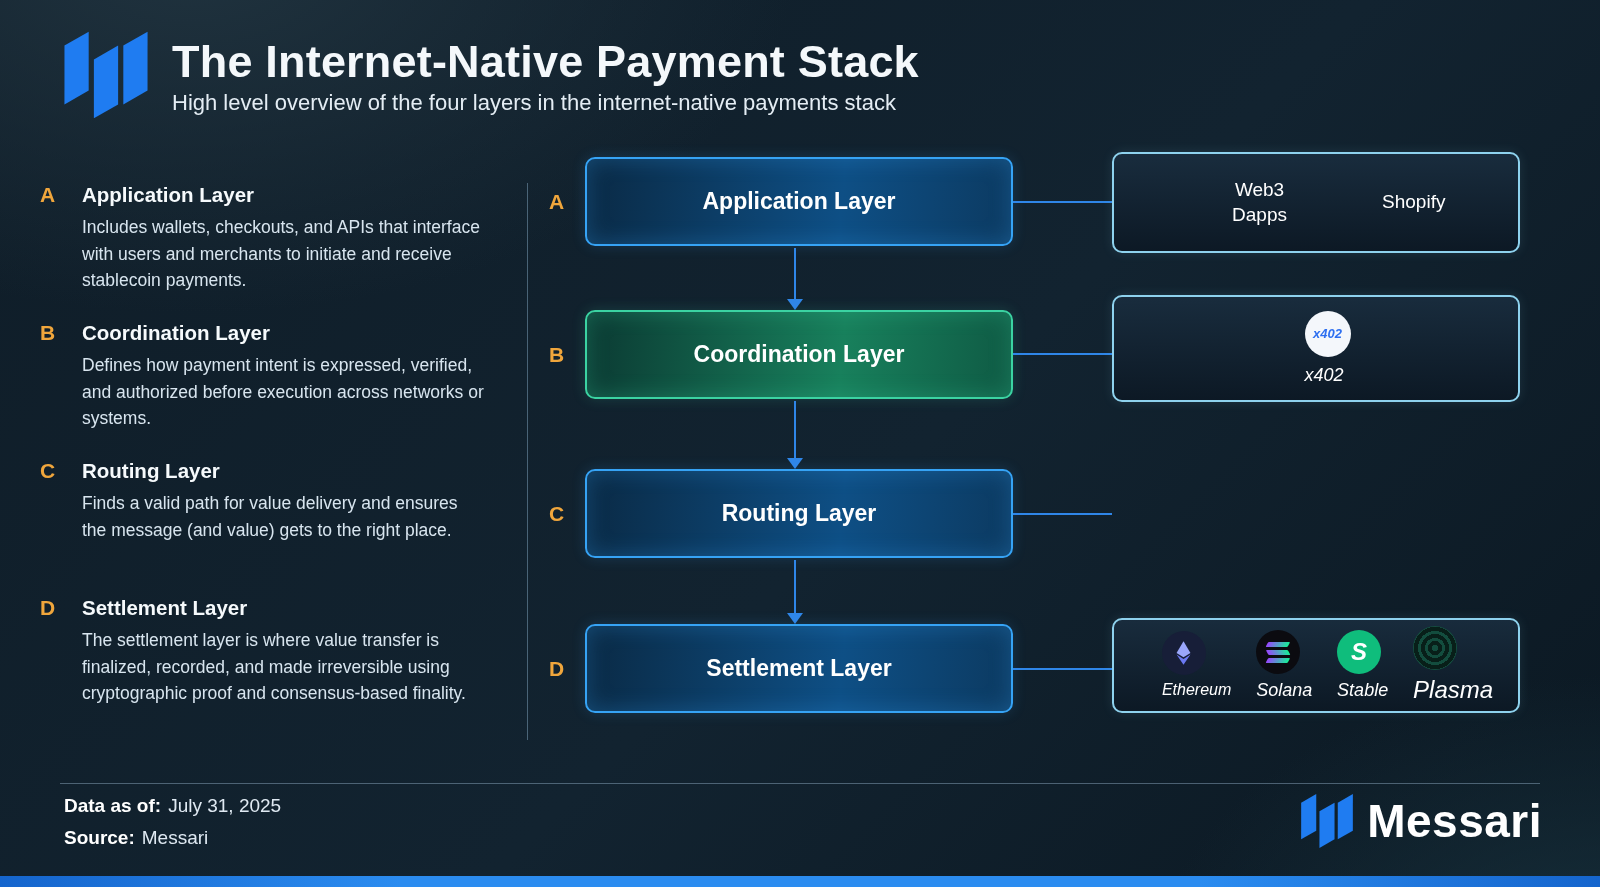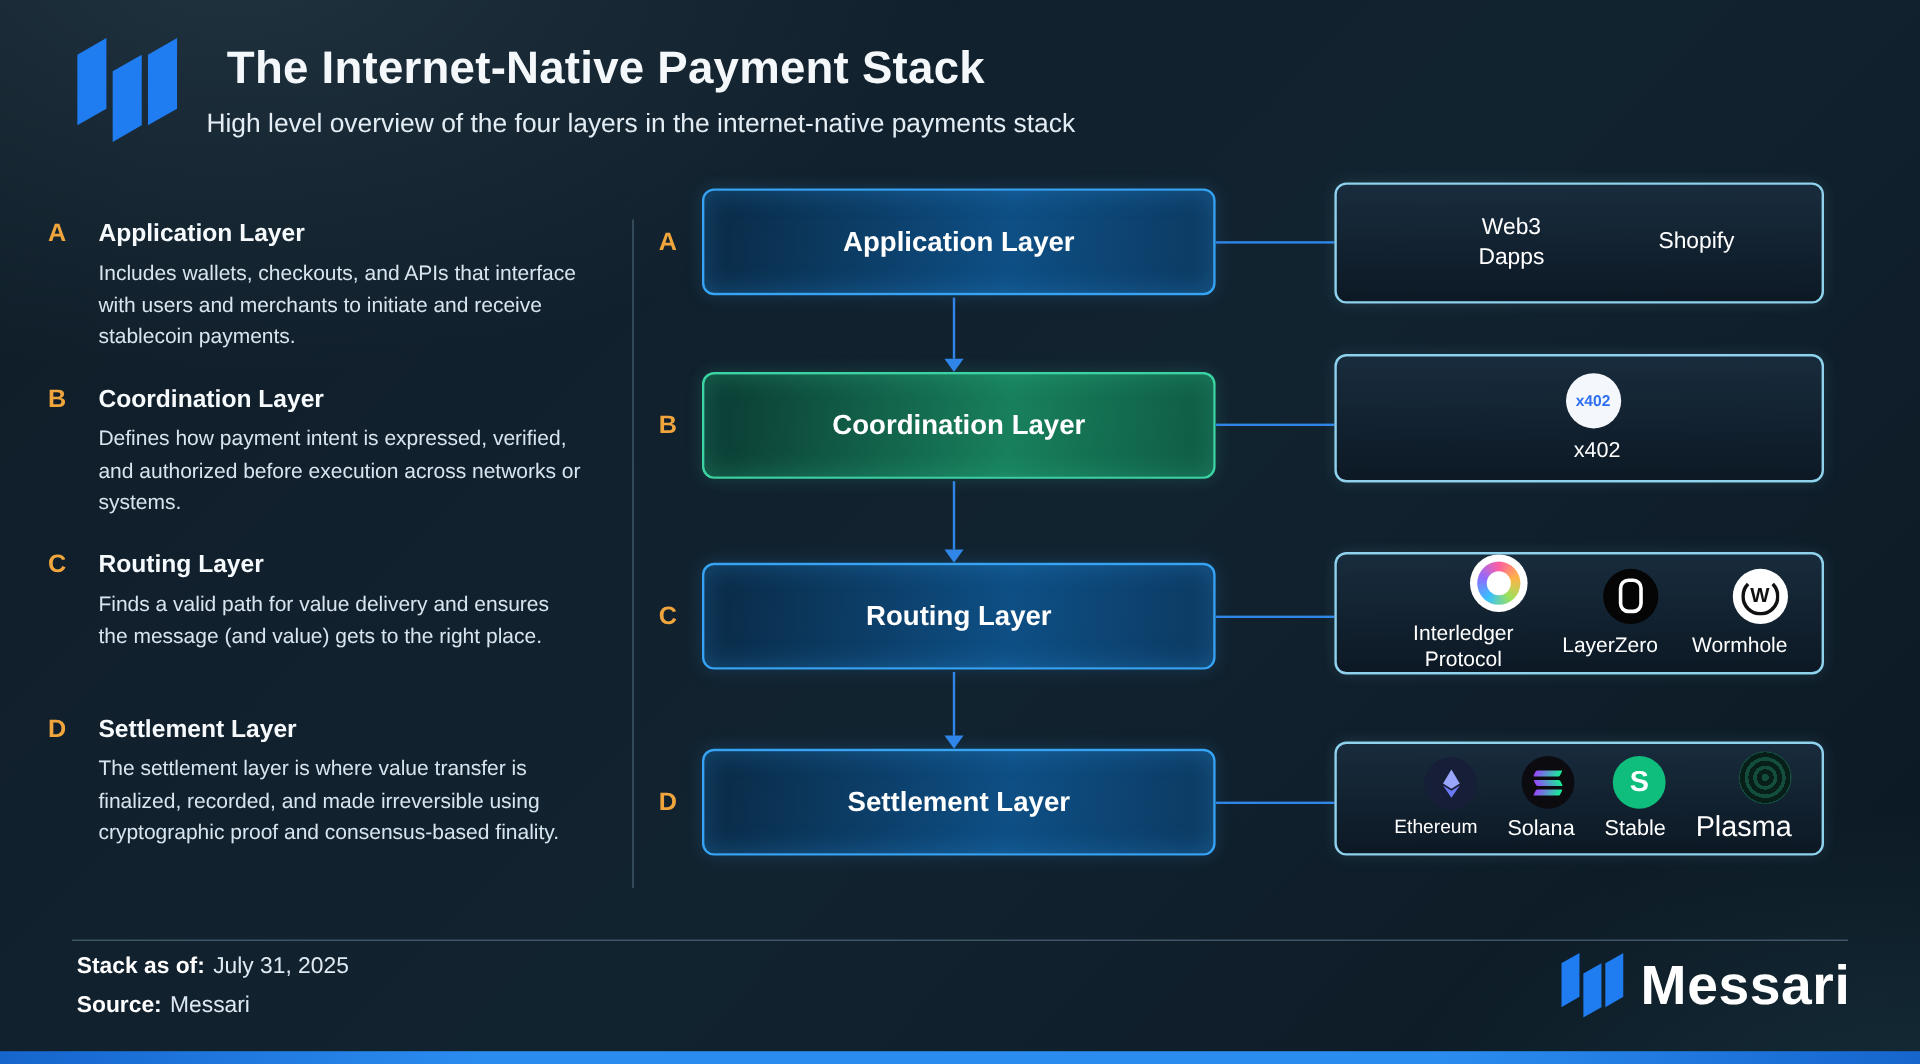--- a/index.html
+++ b/index.html
@@ -9,21 +9,21 @@
     background:
       radial-gradient(1100px 650px at 12% -5%, #20333f 0%, rgba(32,51,63,0) 55%),
       radial-gradient(900px 600px at 100% 110%, #17303c 0%, rgba(23,48,60,0) 50%),
       linear-gradient(135deg,#0f1d28 0%, #122330 55%, #0b1822 100%);
   }
   .abs{position:absolute;}
 
   
   .m-logo polygon{fill:#1f7cf1;}
   .hdr-logo{left:62px;top:30px;width:88px;height:90px;}
-  .page-title{left:172px;top:36px;font-size:38px;font-weight:700;color:#f4f8fb;letter-spacing:.2px;margin-left:17px;}
+  .page-title{left:172px;top:36px;font-size:45px;font-weight:700;color:#f4f8fb;letter-spacing:.2px;}
   .page-subtitle{left:172px;top:90px;font-size:22px;font-weight:400;color:#e4edf4;}
 
   
   .legend-item{left:40px;width:470px;display:flex;gap:14px;}
   .legend-letter{width:28px;font-size:21px;font-weight:700;color:#f0a63c;flex:none;}
   .legend-title{font-size:20.5px;font-weight:700;color:#f6fafc;margin:0 0 7px 0;}
   .legend-body{font-size:17.5px;line-height:1.52;color:#d8e5ef;margin:0;width:402px;}
   .col-divider{left:527px;top:183px;width:1px;height:557px;background:rgba(130,165,192,.5);}
 
   
@@ -51,21 +51,21 @@
 
   
   .panel{
     left:1112px;width:408px;border:2px solid #8ed2ee;border-radius:10px;box-sizing:border-box;
     background:linear-gradient(180deg,rgba(26,46,64,.85),rgba(12,24,36,.92));
     display:flex;align-items:center;justify-content:space-evenly;color:#fff;
     box-shadow:0 0 12px rgba(142,210,238,.12);
     padding-left:23px;
   }
   .panel-text{font-size:19px;line-height:1.3;text-align:center;}
-  .p-col{display:flex;flex-direction:column;align-items:flex-end;gap:7px;}
+  .p-col{display:flex;flex-direction:column;align-items:flex-start;gap:7px;font-style:italic;}
   .p-label{font-size:17.5px;line-height:1.25;text-align:center;}
 
   
   .x402-icon{width:46px;height:46px;border-radius:50%;background:#f4f7fb;display:flex;align-items:center;justify-content:center;}
   .x402-badge{color:#2d6ff0;font-weight:700;font-size:13px;}
   .ilp-icon{width:48px;height:48px;border-radius:50%;background:#fff;display:flex;align-items:center;justify-content:center;}
   .ilp-ring{width:36px;height:36px;border-radius:50%;background:conic-gradient(#ff5fa2,#ffb347,#9be15d,#39c0ff,#8f6cff,#ff5fa2);display:flex;align-items:center;justify-content:center;}
   .ilp-core{width:20px;height:20px;border-radius:50%;background:#fff;}
   .lz-icon{width:46px;height:46px;border-radius:50%;background:#050505;display:flex;align-items:center;justify-content:center;}
   .lz-glyph{width:14px;height:23px;border:3.5px solid #fff;border-radius:8px;}
@@ -164,43 +164,20 @@
 
   <div class="abs panel" style="top:295px;height:107px">
     <div class="p-col">
       <div class="x402-icon">
         <span class="x402-badge">x402</span>
       </div>
       <div class="p-label" style="font-size:18px">x402</div>
     </div>
   </div>
 
-  <div class="abs panel" style="top:460px;height:102px">
-    <div class="p-col">
-      <div class="ilp-icon">
-        <div class="ilp-ring">
-            <div class="ilp-core"></div>
-          </div>
-      </div>
-      <div class="p-label" style="width:108px">Interledger Protocol</div>
-    </div>
-    <div class="p-col">
-      <div class="lz-icon">
-          <div class="lz-glyph"></div>
-        </div>
-      <div class="p-label">LayerZero</div>
-    </div>
-    <div class="p-col">
-      <div class="wh-icon">
-        <div class="wh-ring"></div>
-          <div class="wh-w"></div>
-      </div>
-      <div class="p-label">Wormhole</div>
-    </div>
-  </div>
 
   <div class="abs panel" style="top:618px;height:95px">
     <div class="p-col" style="gap:5px">
       <div class="eth-icon">
         <svg viewBox="0 0 14 22" width="15" height="24">
           <polygon points="7,0 13.5,11 7,15 0.5,11" fill="#9aa6fb"></polygon>
           <polygon points="7,16.5 13.5,12.5 7,22 0.5,12.5" fill="#6b79f2"></polygon>
         </svg>
       </div>
       <div class="p-label" style="font-size:16px">Ethereum</div>
@@ -218,21 +195,21 @@
       <div class="p-label" style="font-size:18px">Stable</div>
     </div>
     <div class="p-col" style="gap:5px">
       <div class="plasma-icon"></div>
       <div class="p-label" style="font-size:24px">Plasma</div>
     </div>
   </div>
 
   <div class="abs footer-divider"></div>
   <div class="abs footer-line" style="top:795px">
-    <b>Stack as of:</b><span>July 31, 2025</span>
+    <b>Data as of:</b><span>July 31, 2025</span>
   </div>
   <div class="abs footer-line" style="top:827px">
     <b>Source:</b><span>Messari</span>
   </div>
   <div class="abs brand">
     <svg class="brand-logo m-logo" viewBox="0 0 96 104">
       <polygon points="0,18 28,2 28,70 0,86"></polygon>
       <polygon points="34,34 62,18 62,86 34,102"></polygon>
       <polygon points="68,18 96,2 96,70 68,86"></polygon>
     </svg>

